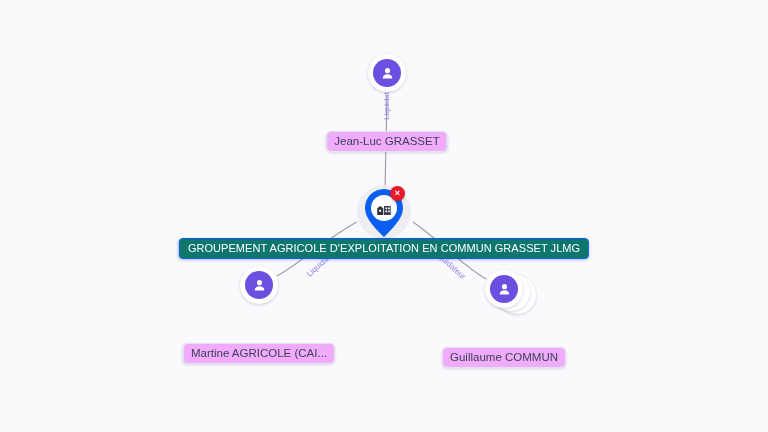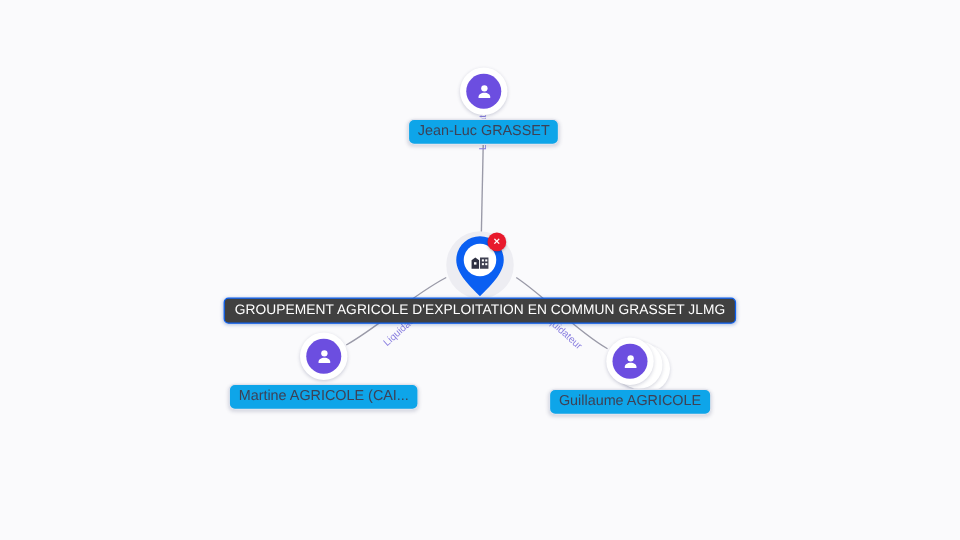--- a/index.html
+++ b/index.html
@@ -126,29 +126,30 @@
 
   
   .node-label {
     position: absolute;
     transform: translateX(-50%);
     white-space: nowrap;
     border-radius: 5px;
     box-sizing: border-box;
   }
   .node-label.person {
-    background: #0ea5e9;
+    background: #f0abfc;
     border: 1px solid #e2e3ec;
     color: #3d4156;
     font-size: 11.5px;
     padding: 3px 7px 4px 7px;
     box-shadow: 0 1px 3px rgba(40, 45, 90, 0.16);
+    margin-top: 36px;
   }
   .node-label.company {
-    background: #404040;
+    background: #0f766e;
     border: 1px solid #0a5ff2;
     color: #ffffff;
     font-size: 11px;
     letter-spacing: 0.05px;
     padding: 3px 8px 4px 8px;
     border-radius: 4px;
     box-shadow: 0 1px 3px rgba(10, 60, 150, 0.30);
   }
 
   
@@ -235,16 +236,16 @@
       <div class="stack-card s2"></div>
       <div class="stack-card s1"></div>
       <div class="avatar-ring"></div>
       <div class="avatar-disc">
         <svg width="17" height="17" viewBox="0 0 24 24" fill="#ffffff">
           <circle cx="12" cy="8" r="3.6"></circle>
           <path d="M12 13c-3.8 0-6.6 2.2-6.6 4.6V19h13.2v-1.4C18.6 15.2 15.8 13 12 13z"></path>
         </svg>
       </div>
     </div>
-    <div class="node-label person" style="left:0px; top:22px;">Guillaume AGRICOLE</div>
+    <div class="node-label person" style="left:0px; top:22px;">Guillaume COMMUN</div>
   </div>
 
 </div>
 
 </body></html>

